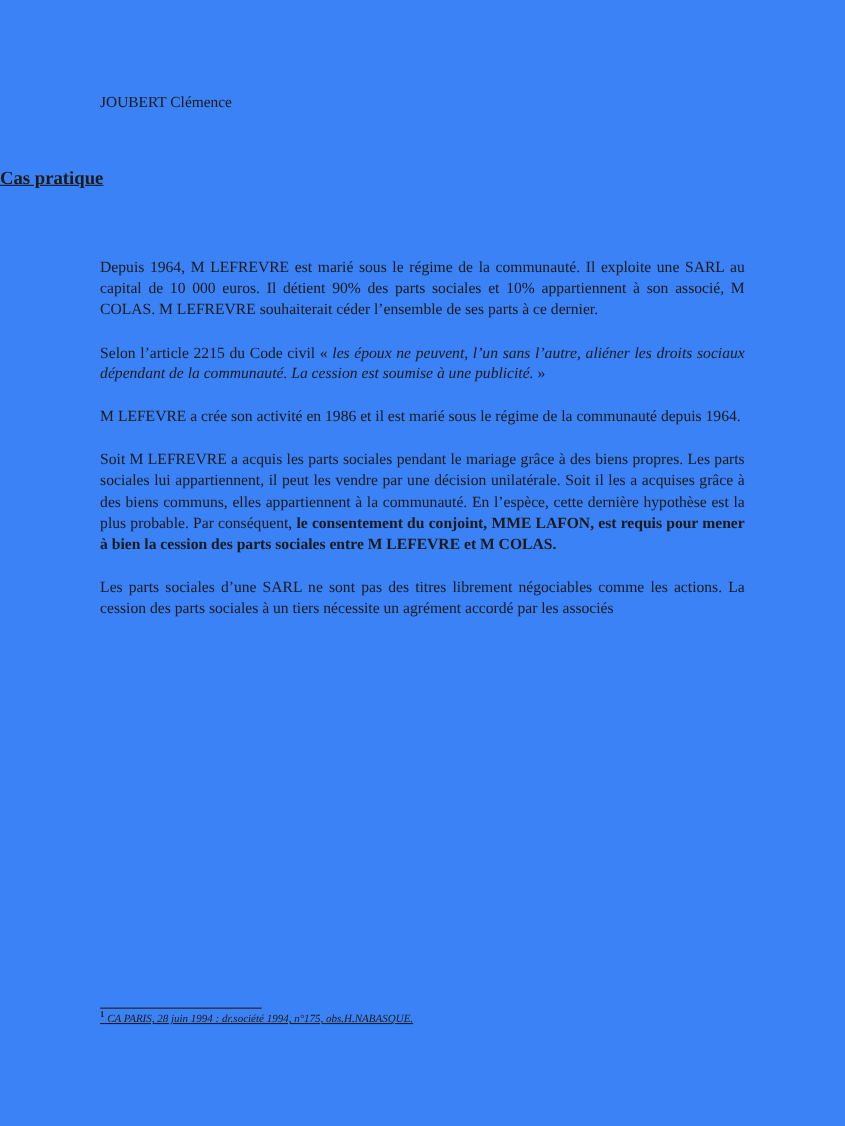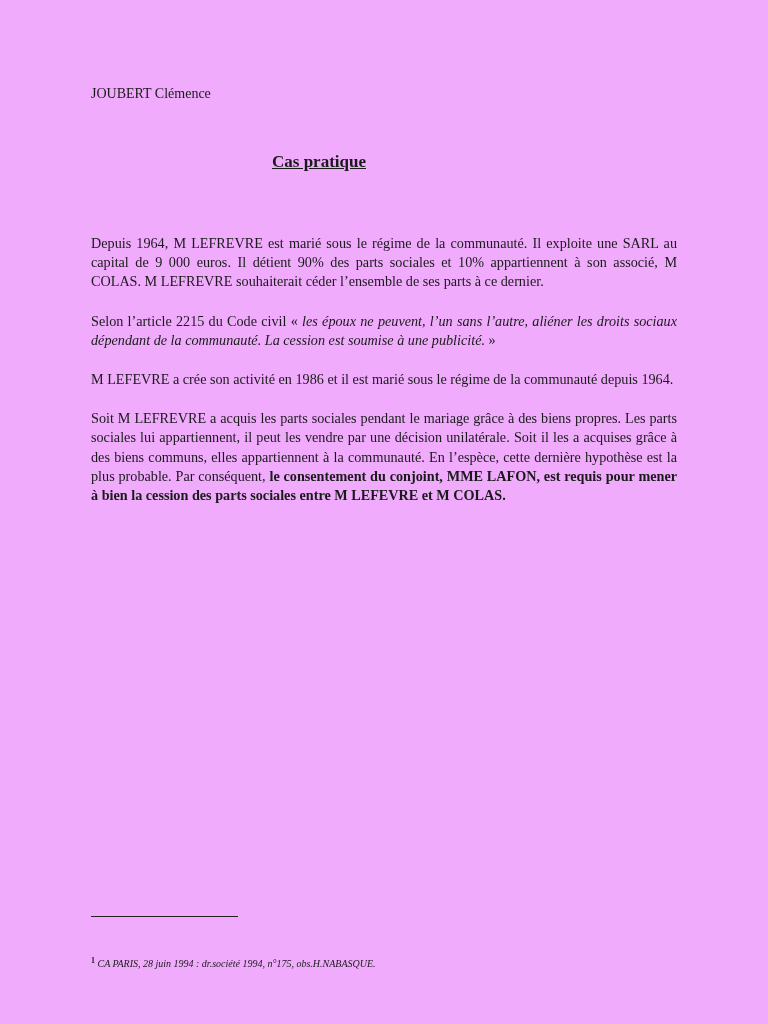--- a/index.html
+++ b/index.html
@@ -1,39 +1,40 @@
 <!DOCTYPE html>
 <html><head>
   <meta charset="utf-8">
   <style>
     html, body { margin: 0; padding: 0; background: #ffffff; }
     body { width: 768px; height: 1024px; position: relative; overflow: hidden;
            font-family: "Liberation Serif", "DejaVu Serif", serif; color: #1a1a1a; }
-    .page { position: absolute; left: 0; top: 0; width: 768px; height: 1024px; background: #f0abfc; }
+    .page { position: absolute; left: 0; top: 0; width: 768px; height: 1024px; background: #3b82f6; }
     .author { position: absolute; left: 91px; top: 86px; font-size: 14px; }
-    .title { position: absolute; left: 0; width: 638px; top: 152px; text-align: center;
+    .title { position: absolute; left: 0; width: 638px; top: 152px; text-align: left;
              font-size: 17px; font-weight: bold; text-decoration: underline; }
     .body { position: absolute; left: 91px; width: 586px; top: 234px; font-size: 14.2px; line-height: 19.2px; }
     .body p { margin: 0 0 20px 0; text-align: justify; }
     .body i, .it { font-style: italic; }
     .body b { font-weight: bold; }
     sup { font-size: 9px; line-height: 0; vertical-align: super; font-weight: bold; }
     .fn-rule { position: absolute; left: 91px; top: 916px; width: 147px; height: 1px; background: #222; }
-    .footnote { position: absolute; left: 91px; top: 958px; font-size: 10px; font-style: italic; }
+    .footnote { position: absolute; left: 91px; top: 921px; font-size: 10px; font-style: italic; text-decoration: underline; }
     .footnote sup { font-style: normal; font-size: 8px; }
   </style>
 </head>
 <body>
 
 <div class="page">
   <div class="author">JOUBERT Clémence</div>
   <div class="title">Cas pratique</div>
 
   <div class="body">
-    <p>Depuis 1964, M LEFREVRE est marié sous le régime de la communauté. Il exploite une SARL au capital de 9 000 euros. Il détient 90% des parts sociales et 10% appartiennent à son associé, M COLAS. M LEFREVRE souhaiterait céder l’ensemble de ses parts à ce dernier.</p>
+    <p>Depuis 1964, M LEFREVRE est marié sous le régime de la communauté. Il exploite une SARL au capital de 10 000 euros. Il détient 90% des parts sociales et 10% appartiennent à son associé, M COLAS. M LEFREVRE souhaiterait céder l’ensemble de ses parts à ce dernier.</p>
     <p><span>Selon l’article 2215 du Code civil « </span><i>les époux ne peuvent, l’un sans l’autre, aliéner les droits sociaux dépendant de la communauté. La cession est soumise à une publicité.</i><span> »</span></p>
     <p>M LEFEVRE a crée son activité en 1986 et il est marié sous le régime de la communauté depuis 1964.</p>
     <p><span>Soit M LEFREVRE a acquis les parts sociales pendant le mariage grâce à des biens propres. Les parts sociales lui appartiennent, il peut les vendre par une décision unilatérale. Soit il les a acquises grâce à des biens communs, elles appartiennent à la communauté. En l’espèce, cette dernière hypothèse est la plus probable. Par conséquent, </span><b>le consentement du conjoint, MME LAFON, est requis pour mener à bien la cession des parts sociales entre M LEFEVRE et M COLAS.</b></p>
+    <p>Les parts sociales d’une SARL ne sont pas des titres librement négociables comme les actions. La cession des parts sociales à un tiers nécessite un agrément accordé par les associés</p>
   </div>
 
   <div class="fn-rule"></div>
   <div class="footnote"><sup>1</sup><span> CA PARIS, 28 juin 1994  : dr.société 1994, n°175, obs.H.NABASQUE.</span></div>
 </div>
 
 </body></html>

